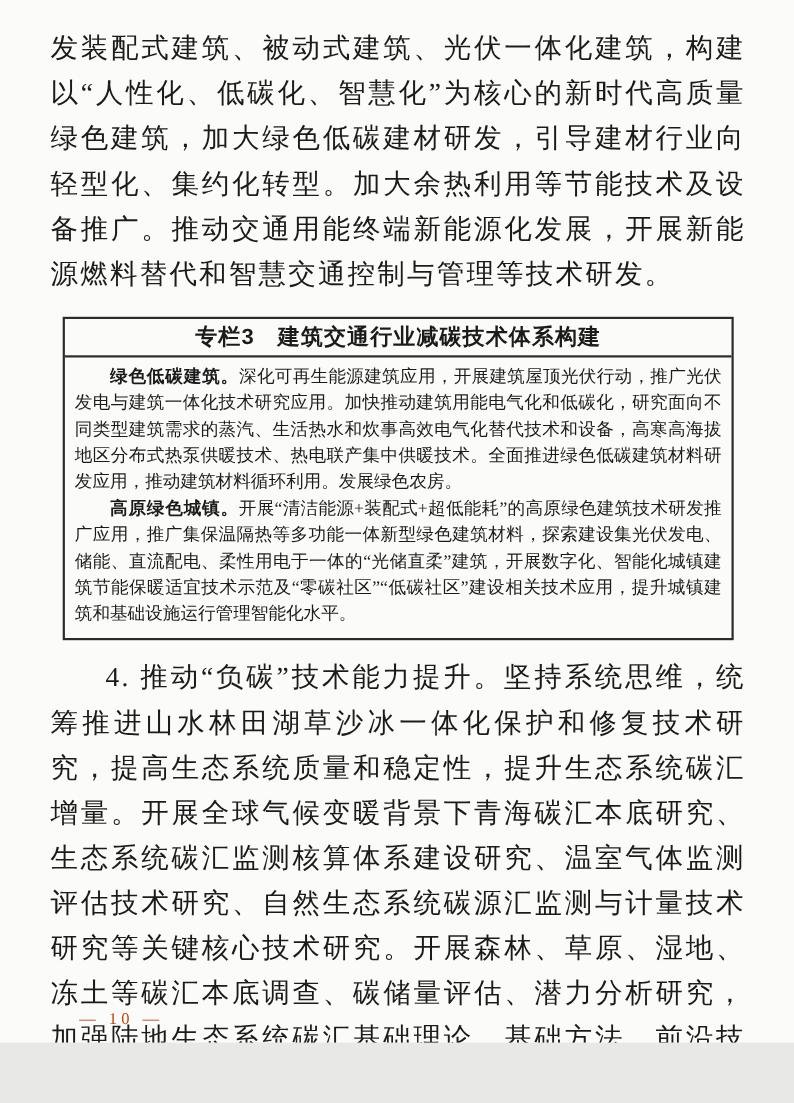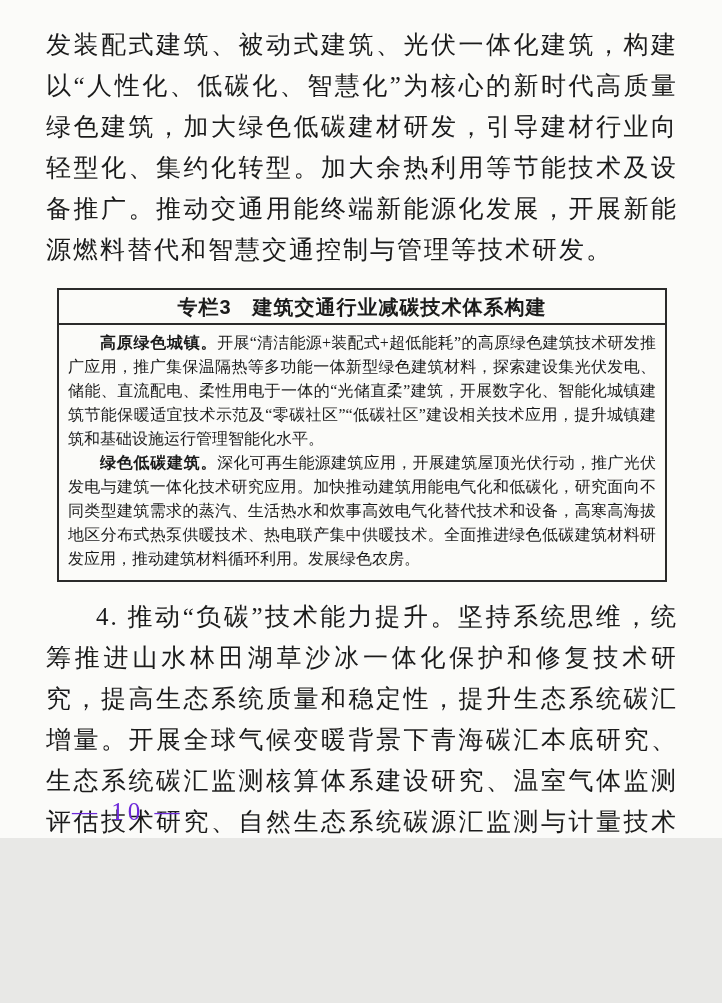--- a/index.html
+++ b/index.html
@@ -1,18 +1,18 @@
 <!DOCTYPE html>
 <html><head>
 <meta charset="utf-8">
 <style>
   html,body { margin:0; padding:0; background:#e8e8e6; }
   .page {
     position:relative;
-    width:722px; height:838px;
+    width:722px; height:948px;
     margin:0 auto;
     background:#fbfbf9;
     overflow:hidden;
     font-family:"Liberation Serif","DejaVu Serif",serif;
     color:#1b1b1b;
     box-sizing:border-box;
   }
   .content { padding:24px 44px 0 46px; }
   .body-text {
     margin:0;
@@ -50,38 +50,38 @@
   }
   .column-box-body p { margin:0; text-indent:2em; }
   .column-box-body b {
     font-family:"Liberation Sans","DejaVu Sans",sans-serif;
     font-weight:700;
     letter-spacing:0.5px;
   }
   .page-footer {
     position:absolute;
     left:72px; bottom:12px;
-    font-size:25px;
+    font-size:15px;
     letter-spacing:4px;
-    color:#6d28d9;
+    color:#c2410c;
   }
 </style>
 </head>
 <body>
 
 <div class="page">
   <div class="content">
 
     <p class="body-text">发装配式建筑、被动式建筑、光伏一体化建筑，构建以“人性化、低碳化、智慧化”为核心的新时代高质量绿色建筑，加大绿色低碳建材研发，引导建材行业向轻型化、集约化转型。加大余热利用等节能技术及设备推广。推动交通用能终端新能源化发展，开展新能源燃料替代和智慧交通控制与管理等技术研发。</p>
 
     <div class="column-box">
       <div class="column-box-title">专栏3　建筑交通行业减碳技术体系构建</div>
       <div class="column-box-body">
+        <p><b>绿色低碳建筑。</b><span>深化可再生能源建筑应用，开展建筑屋顶光伏行动，推广光伏发电与建筑一体化技术研究应用。加快推动建筑用能电气化和低碳化，研究面向不同类型建筑需求的蒸汽、生活热水和炊事高效电气化替代技术和设备，高寒高海拔地区分布式热泵供暖技术、热电联产集中供暖技术。全面推进绿色低碳建筑材料研发应用，推动建筑材料循环利用。发展绿色农房。</span></p>
         <p><b>高原绿色城镇。</b><span>开展“清洁能源+装配式+超低能耗”的高原绿色建筑技术研发推广应用，推广集保温隔热等多功能一体新型绿色建筑材料，探索建设集光伏发电、储能、直流配电、柔性用电于一体的“光储直柔”建筑，开展数字化、智能化城镇建筑节能保暖适宜技术示范及“零碳社区”“低碳社区”建设相关技术应用，提升城镇建筑和基础设施运行管理智能化水平。</span></p>
-        <p><b>绿色低碳建筑。</b><span>深化可再生能源建筑应用，开展建筑屋顶光伏行动，推广光伏发电与建筑一体化技术研究应用。加快推动建筑用能电气化和低碳化，研究面向不同类型建筑需求的蒸汽、生活热水和炊事高效电气化替代技术和设备，高寒高海拔地区分布式热泵供暖技术、热电联产集中供暖技术。全面推进绿色低碳建筑材料研发应用，推动建筑材料循环利用。发展绿色农房。</span></p>
       </div>
     </div>
 
     <p class="body-text section"><b>4. 推动“负碳”技术能力提升。</b><span>坚持系统思维，统筹推进山水林田湖草沙冰一体化保护和修复技术研究，提高生态系统质量和稳定性，提升生态系统碳汇增量。开展全球气候变暖背景下青海碳汇本底研究、生态系统碳汇监测核算体系建设研究、温室气体监测评估技术研究、自然生态系统碳源汇监测与计量技术研究等关键核心技术研究。开展森林、草原、湿地、冻土等碳汇本底调查、碳储量评估、潜力分析研究，加强陆地生态系统碳汇基础理论、基础方法、前沿技术研究。加快青海生态潜力和生态产</span></p>
   </div>
 
   <div class="page-footer">— 10 —</div>
 </div>
 
 </body></html>

